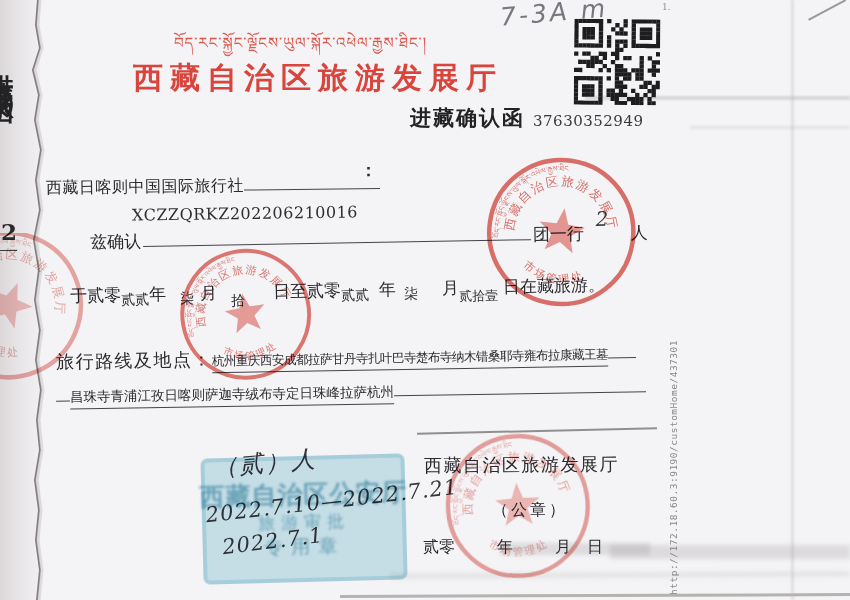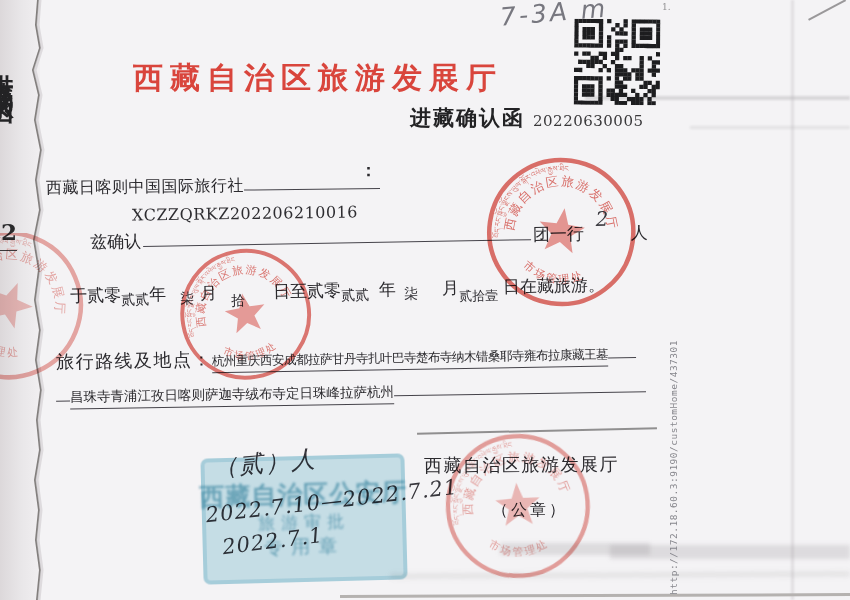--- a/index.html
+++ b/index.html
@@ -60,20 +60,21 @@
   <div class="abs streak" style="left:585px;top:96px;width:265px;height:4px;background:rgba(165,163,165,.35);filter:blur(1px);"></div>
   <div class="abs streak" style="left:690px;top:126px;width:160px;height:3px;background:rgba(170,168,170,.22);filter:blur(1px);"></div>
   <div class="abs streak" style="left:791px;top:0;width:3px;height:600px;background:rgba(178,176,178,.30);filter:blur(1.2px);"></div>
   <div class="abs streak" style="left:500px;top:543px;width:150px;height:12px;background:rgba(150,148,150,.25);filter:blur(2px);"></div>
   <div class="abs streak" style="left:610px;top:545px;width:240px;height:14px;background:rgba(140,138,140,.22);filter:blur(2px);"></div>
   <div class="abs streak" style="left:390px;top:572px;width:460px;height:6px;background:rgba(160,158,160,.18);filter:blur(2px);transform:rotate(-.3deg);"></div>
   <div class="abs streak" style="left:340px;top:594px;width:510px;height:2.5px;background:#b5b2b0;transform:rotate(-.2deg);"></div>
   <div class="abs streak" style="left:806px;top:9px;width:42px;height:1.6px;background:#9a989a;transform:rotate(-28deg);"></div>
   <div class="abs streak" style="left:417px;top:430px;width:240px;height:1.8px;background:#6f6d6e;opacity:.75;transform:rotate(-1.3deg);"></div>
 
+  <div class="abs tibetan" style="left:108px;top:26px;width:385px;text-align:center;">བོད་རང་སྐྱོང་ལྗོངས་ཡུལ་སྐོར་འཕེལ་རྒྱས་ཐིང་།</div>
   <div class="abs doc-title" style="left:133px;top:58px;">西藏自治区旅游发展厅</div>
   <div class="abs doc-type" style="left:410px;top:104px;">进藏确认函</div>
   <div class="abs" style="left:574px;top:19px;transform:rotate(.5deg);">
     <svg id="qr" width="86" height="86" viewBox="0 0 84 84">
         <rect x="0" y="0" width="4.2" height="4.2" fill="#1d1d1f"></rect>
         <rect x="4" y="0" width="4.2" height="4.2" fill="#1d1d1f"></rect>
         <rect x="8" y="0" width="4.2" height="4.2" fill="#1d1d1f"></rect>
         <rect x="12" y="0" width="4.2" height="4.2" fill="#1d1d1f"></rect>
         <rect x="16" y="0" width="4.2" height="4.2" fill="#1d1d1f"></rect>
         <rect x="20" y="0" width="4.2" height="4.2" fill="#1d1d1f"></rect>
@@ -284,21 +285,21 @@
         <rect x="40" y="80" width="4.2" height="4.2" fill="#1d1d1f"></rect>
         <rect x="44" y="80" width="4.2" height="4.2" fill="#1d1d1f"></rect>
         <rect x="48" y="80" width="4.2" height="4.2" fill="#1d1d1f"></rect>
         <rect x="56" y="80" width="4.2" height="4.2" fill="#1d1d1f"></rect>
         <rect x="60" y="80" width="4.2" height="4.2" fill="#1d1d1f"></rect>
         <rect x="64" y="80" width="4.2" height="4.2" fill="#1d1d1f"></rect>
         <rect x="72" y="80" width="4.2" height="4.2" fill="#1d1d1f"></rect>
         <rect x="76" y="80" width="4.2" height="4.2" fill="#1d1d1f"></rect>
       </svg>
   </div>
-  <div class="abs serial" style="left:533px;top:112px;">20220630005</div>
+  <div class="abs serial" style="left:533px;top:112px;">37630352949</div>
   <div class="abs pencil" style="left:500px;top:-2px;font-size:25px;letter-spacing:3px;transform:rotate(-5deg);">7-3A m</div>
   <div class="abs" style="left:662px;top:2px;font-size:9px;color:#909092;">1.</div>
 
   <div class="abs print" style="left:46px;top:176px;transform:rotate(-.7deg);font-size:16px;letter-spacing:.5px;">
     <span>西藏日喀则中国国际旅行社</span><span class="uline" style="width:136px;"></span>
   </div>
   <div class="abs" style="left:360px;top:159px;font-size:17px;font-weight:bold;">：</div>
 
   <div class="abs permit" style="left:132px;top:204px;transform:rotate(-.8deg);">XCZZQRKZ202206210016</div>
 
@@ -312,20 +313,23 @@
 
   <div class="abs print" style="left:56px;top:345px;transform:rotate(-1deg);">
     <span style="font-size:18px;letter-spacing:1.5px;">旅行路线及地点：</span><span class="routeline route1">杭州重庆西安成都拉萨甘丹寺扎叶巴寺楚布寺纳木错桑耶寺雍布拉康藏王墓</span><span class="routeline" style="width:28px;"></span>
   </div>
   <div class="abs print" style="left:56px;top:381px;transform:rotate(-.9deg);">
     <span class="routeline" style="width:14px;"></span><span class="routeline route2">昌珠寺青浦江孜日喀则萨迦寺绒布寺定日珠峰拉萨杭州</span><span class="routeline" style="width:252px;"></span>
   </div>
 
   <div class="abs print" style="left:424px;top:453px;font-size:18px;letter-spacing:1.5px;transform:rotate(-.4deg);">西藏自治区旅游发展厅</div>
   <div class="abs print" style="left:492px;top:500px;font-size:16px;letter-spacing:3px;font-family:Liberation Serif, serif;">（公章）</div>
+  <div class="abs print" style="left:423px;top:537px;font-size:16px;">
+    <span>贰零</span><span style="margin-left:42px;">年</span><span style="margin-left:42px;">月</span><span style="margin-left:16px;">日</span>
+  </div>
 
   <svg id="stamp-defs" width="0" height="0" style="position:absolute">
     <defs>
       <g id="roundStamp">
         <circle r="72" fill="none" stroke="#dd5a52" stroke-width="4.5"></circle>
         <path id="arcO" d="M -60 14 A 61.5 61.5 0 1 1 60 14" fill="none"></path>
         <path id="arcC" d="M -47 8 A 47.5 47.5 0 1 1 47 8" fill="none"></path>
         <path id="arcB" d="M -36 36 A 51 51 0 0 0 36 36" fill="none"></path>
         <text font-size="7.5" fill="#dd5a52" opacity=".9"><textPath href="#arcO">བོད་རང་སྐྱོང་ལྗོངས་ཡུལ་སྐོར་འཕེལ་རྒྱས་ཐིང</textPath></text>
         <text font-size="12.5" fill="#dd5a52" letter-spacing="2"><textPath href="#arcC" startOffset="2">西藏自治区旅游发展厅</textPath></text>

